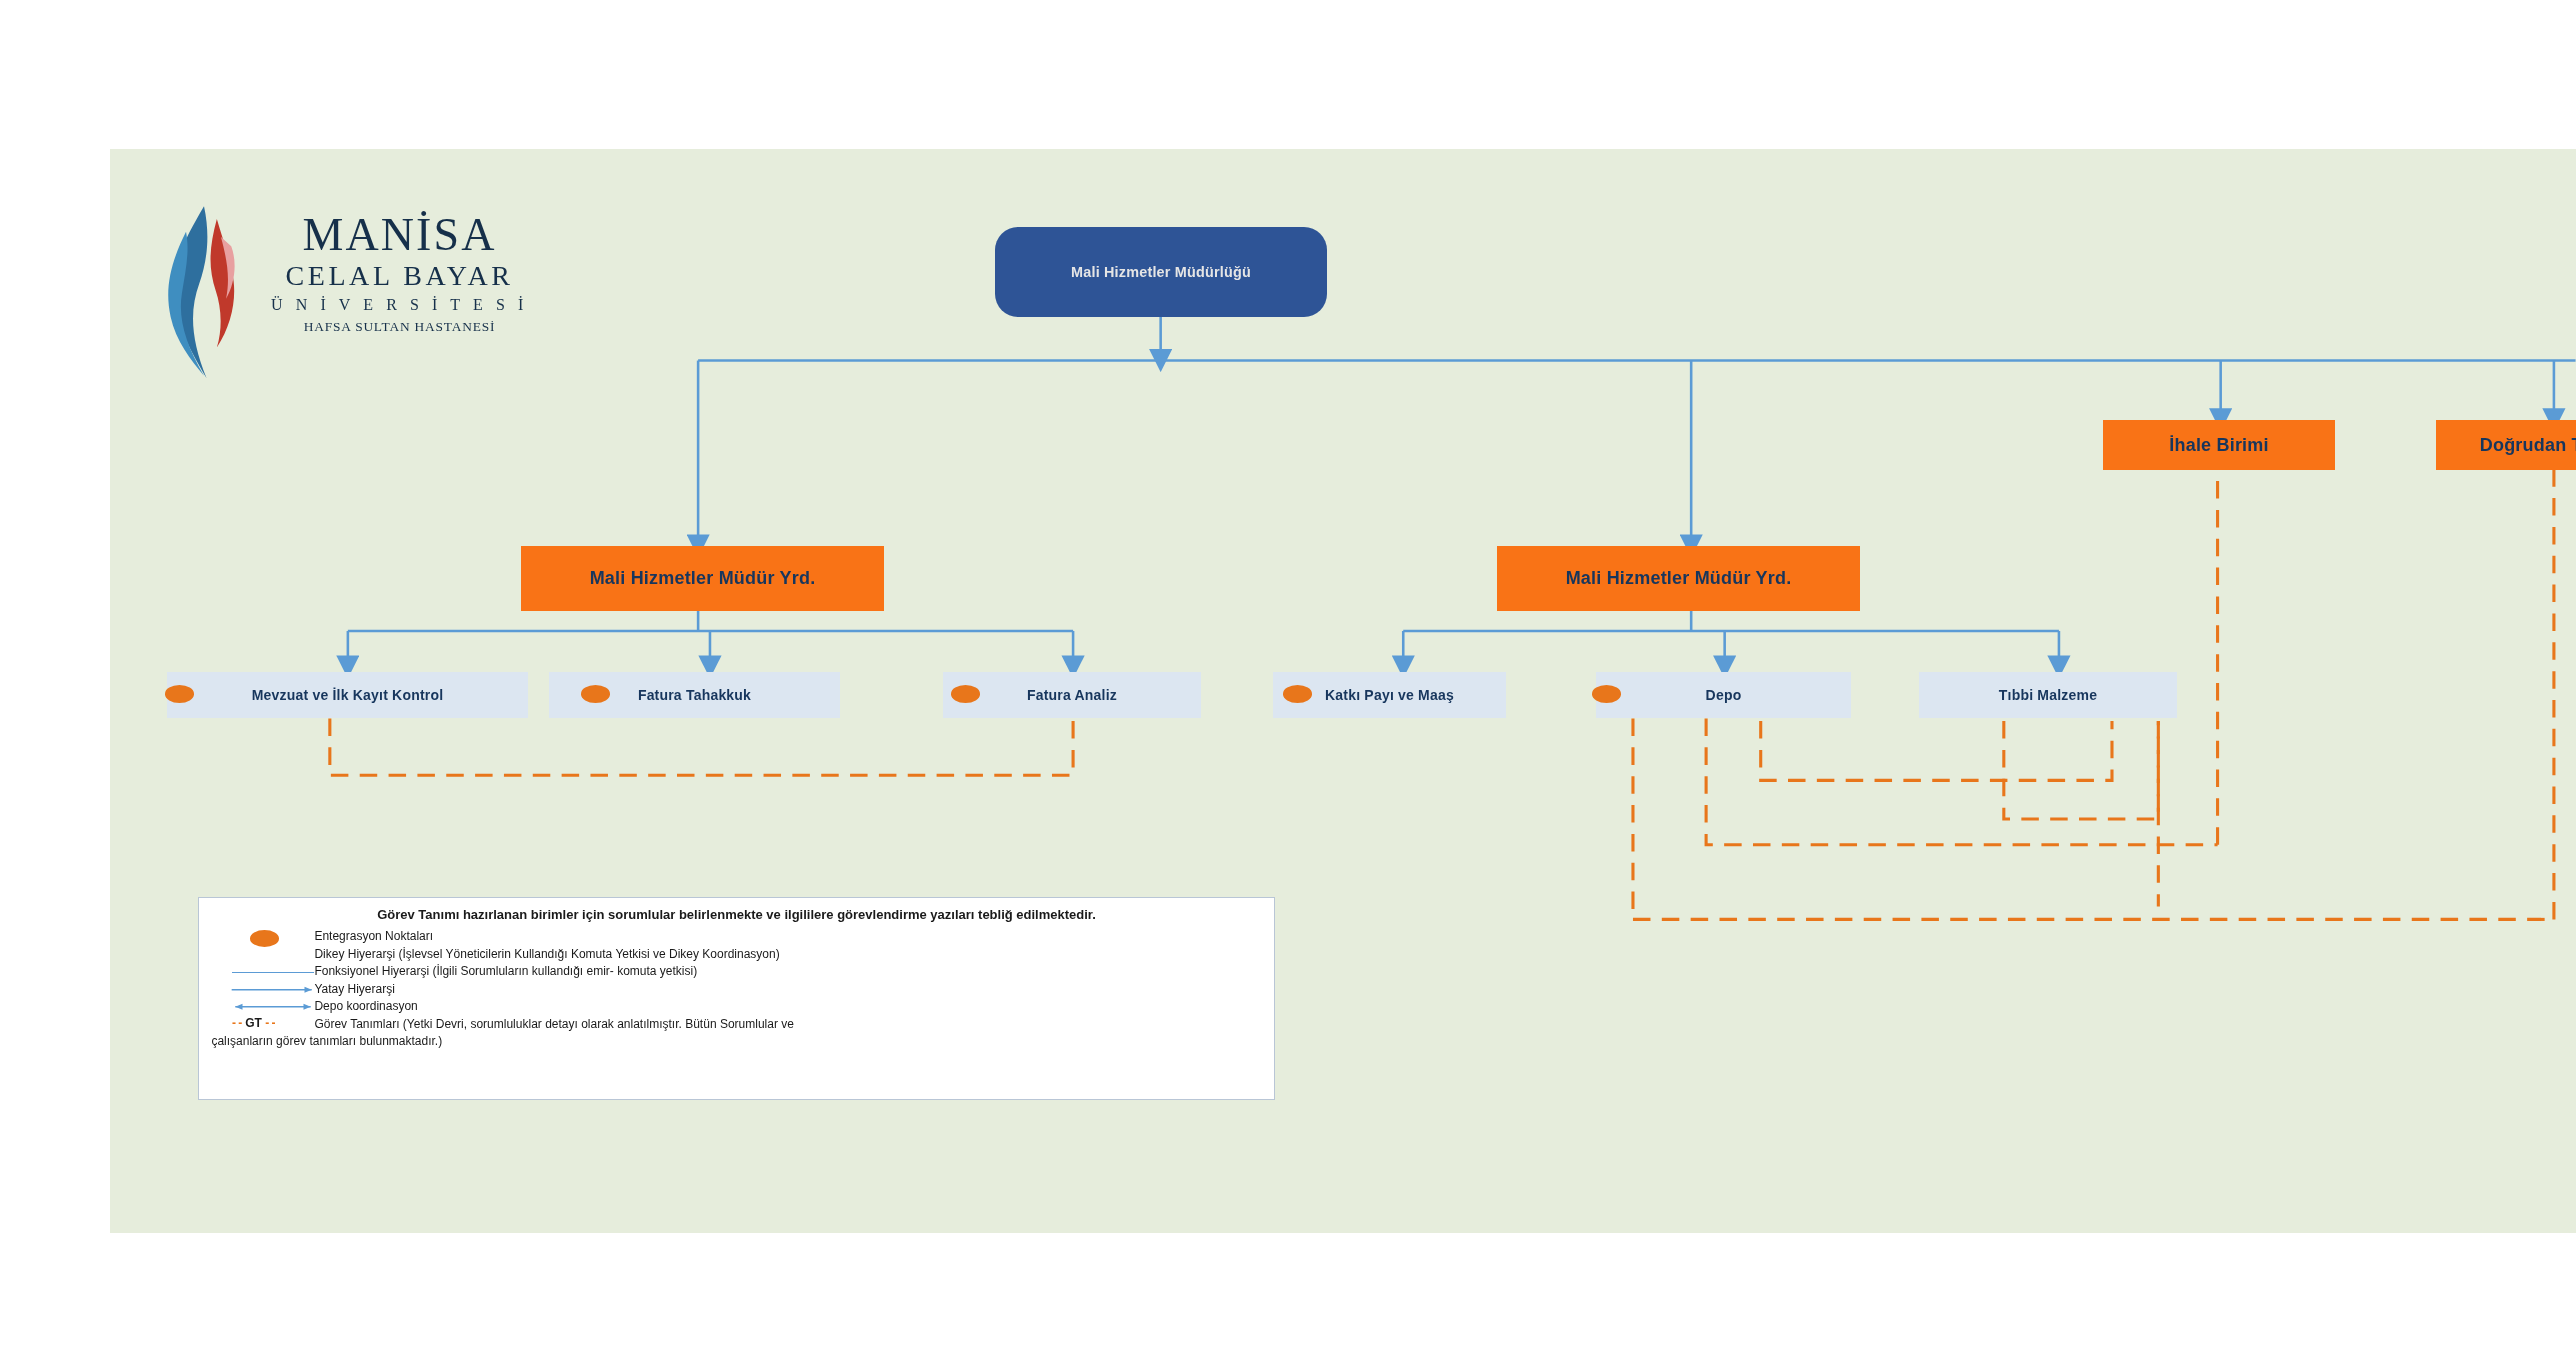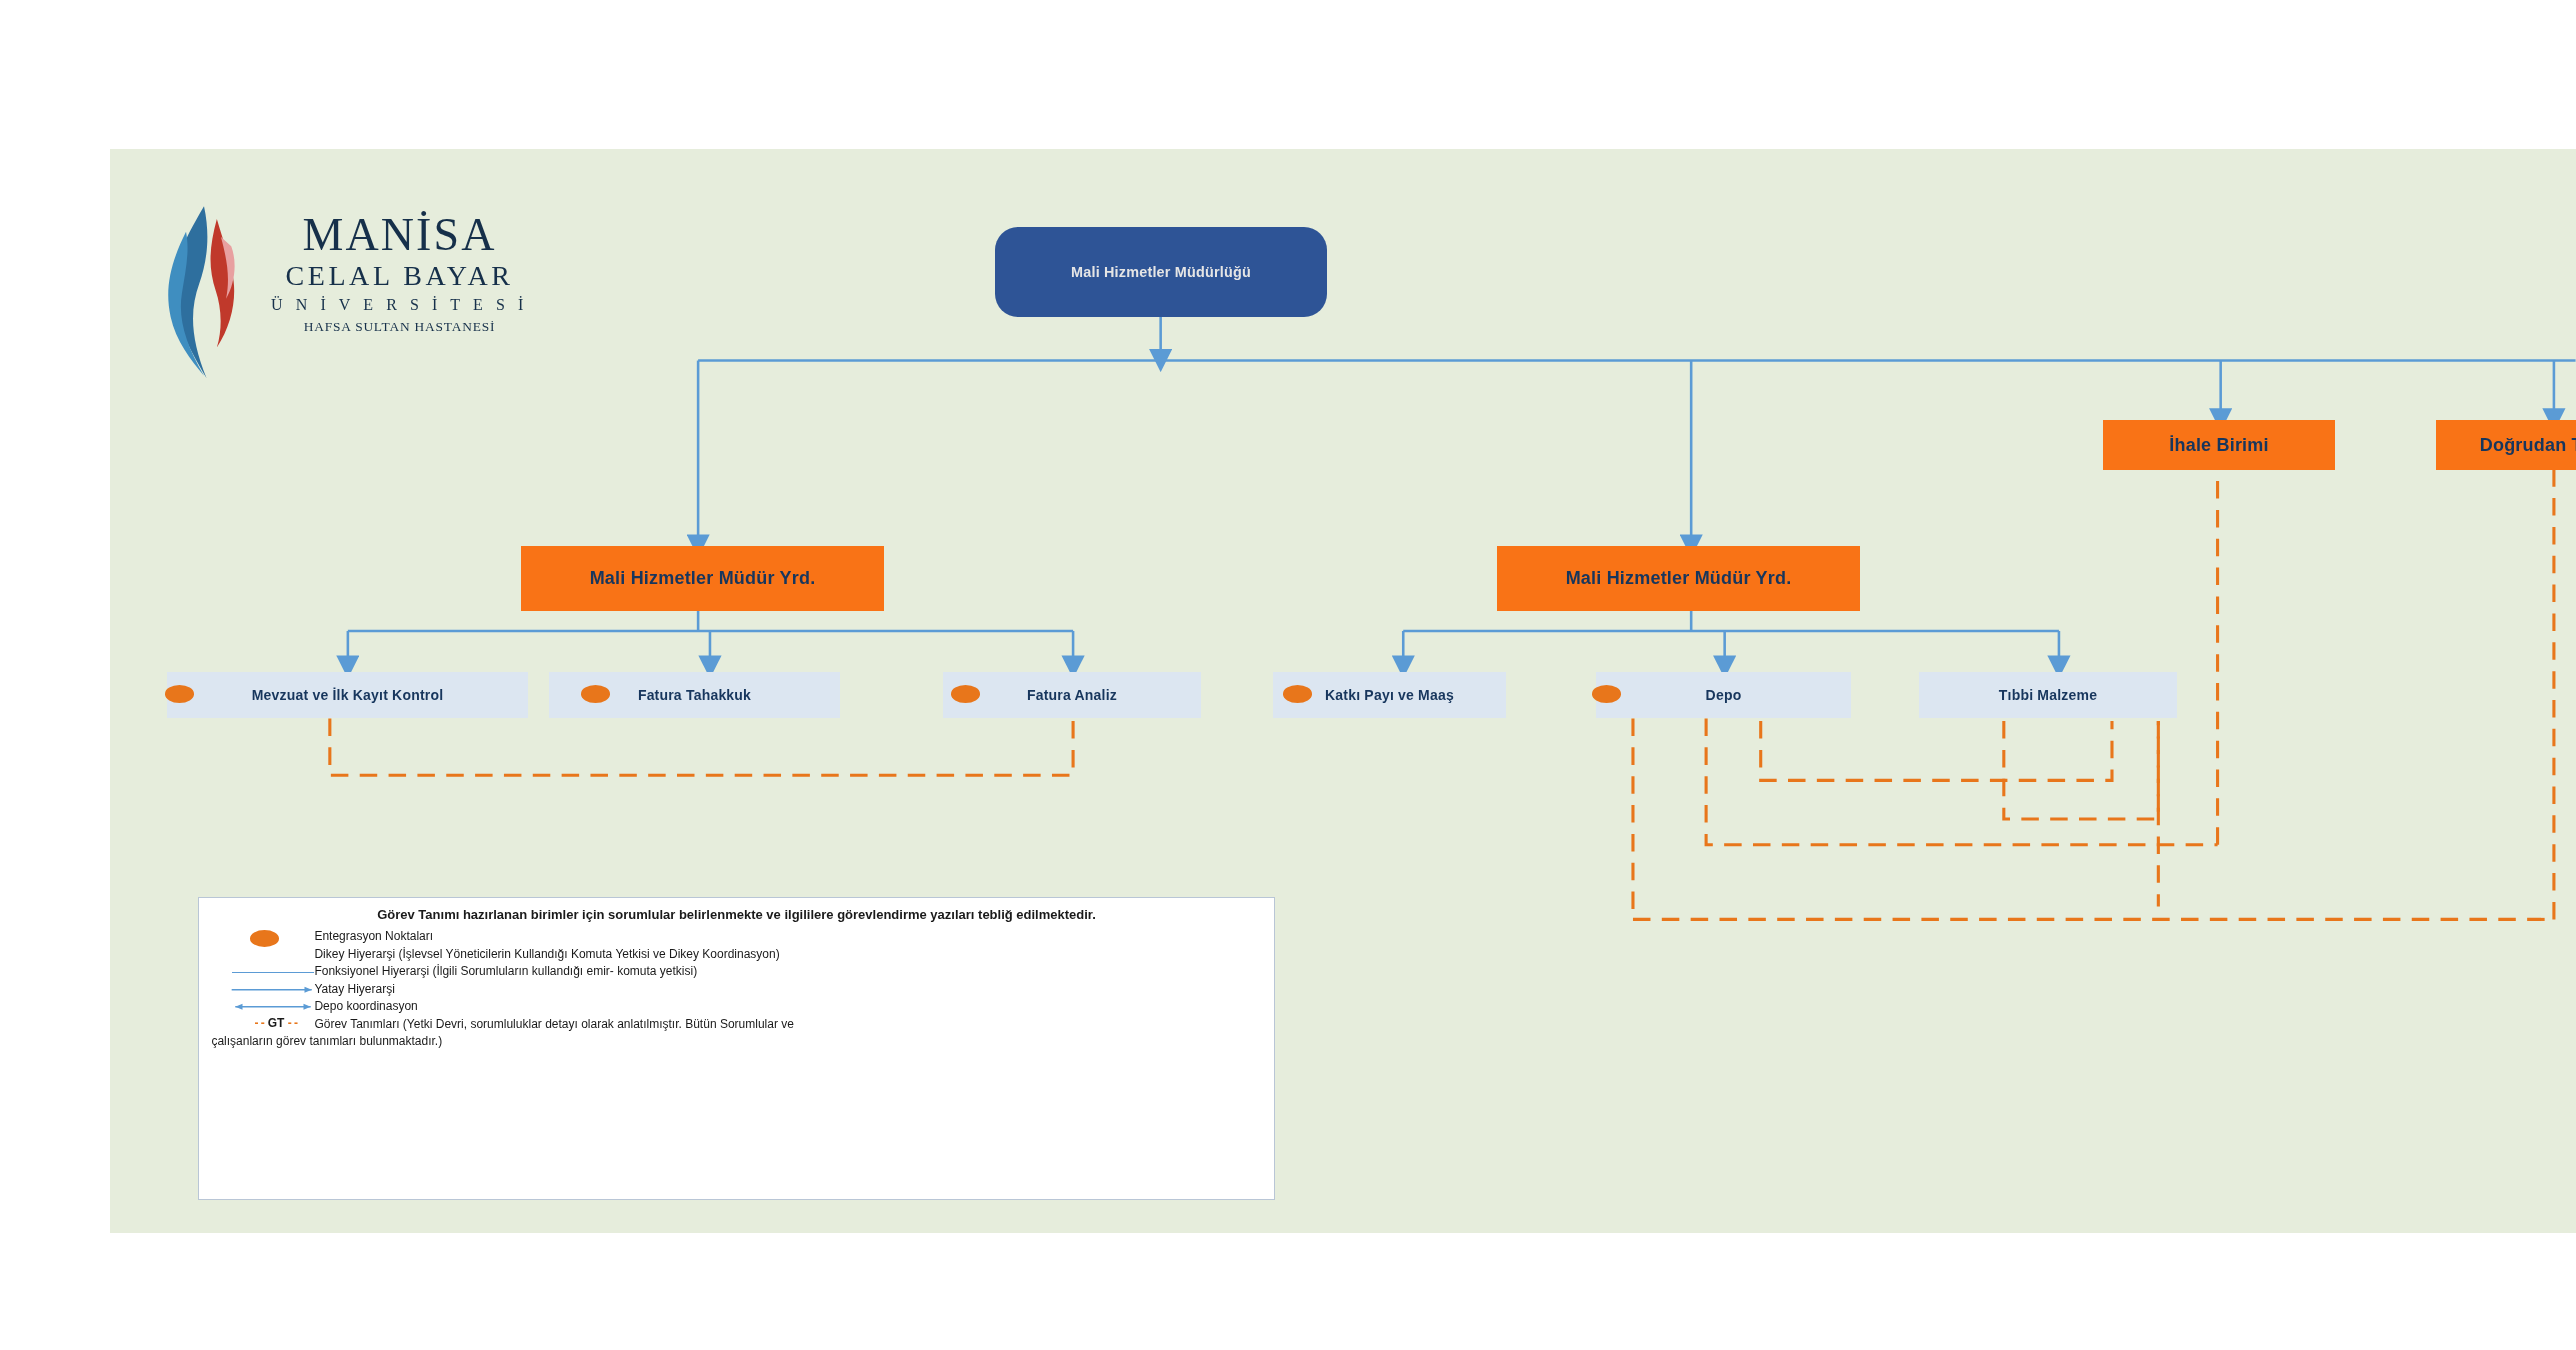--- a/index.html
+++ b/index.html
@@ -126,21 +126,21 @@
     border-radius: 50%;
     background: #e8761b;
   }
 
   
   #legend {
     position: absolute;
     left: 198px;
     top: 897px;
     width: 1077px;
-    height: 303px;
+    height: 203px;
     background: #ffffff;
     border: 1px solid #b9c6d6;
     box-sizing: border-box;
     padding: 9.3px 12.4px 5.2px 12.4px;
   }
   #legend .ltitle {
     font-size: 13px;
     font-weight: bold;
     color: #1a1a1a;
     text-align: center;
@@ -183,21 +183,20 @@
     border-top: 1.5px solid #5b9bd5;
   }
   .legend-gt {
     position: absolute;
     left: 10.3px;
     top: -1px;
     width: 88px;
     font-size: 12px;
     font-weight: bold;
     color: #1a1a1a;
-    text-align: center;
   }
   .legend-gt .dash {
     color: #e8761b;
     letter-spacing: -0.5px;
   }
   .arrow-svg {
     position: absolute;
     left: 7.7px;
     top: 0px;
   }

